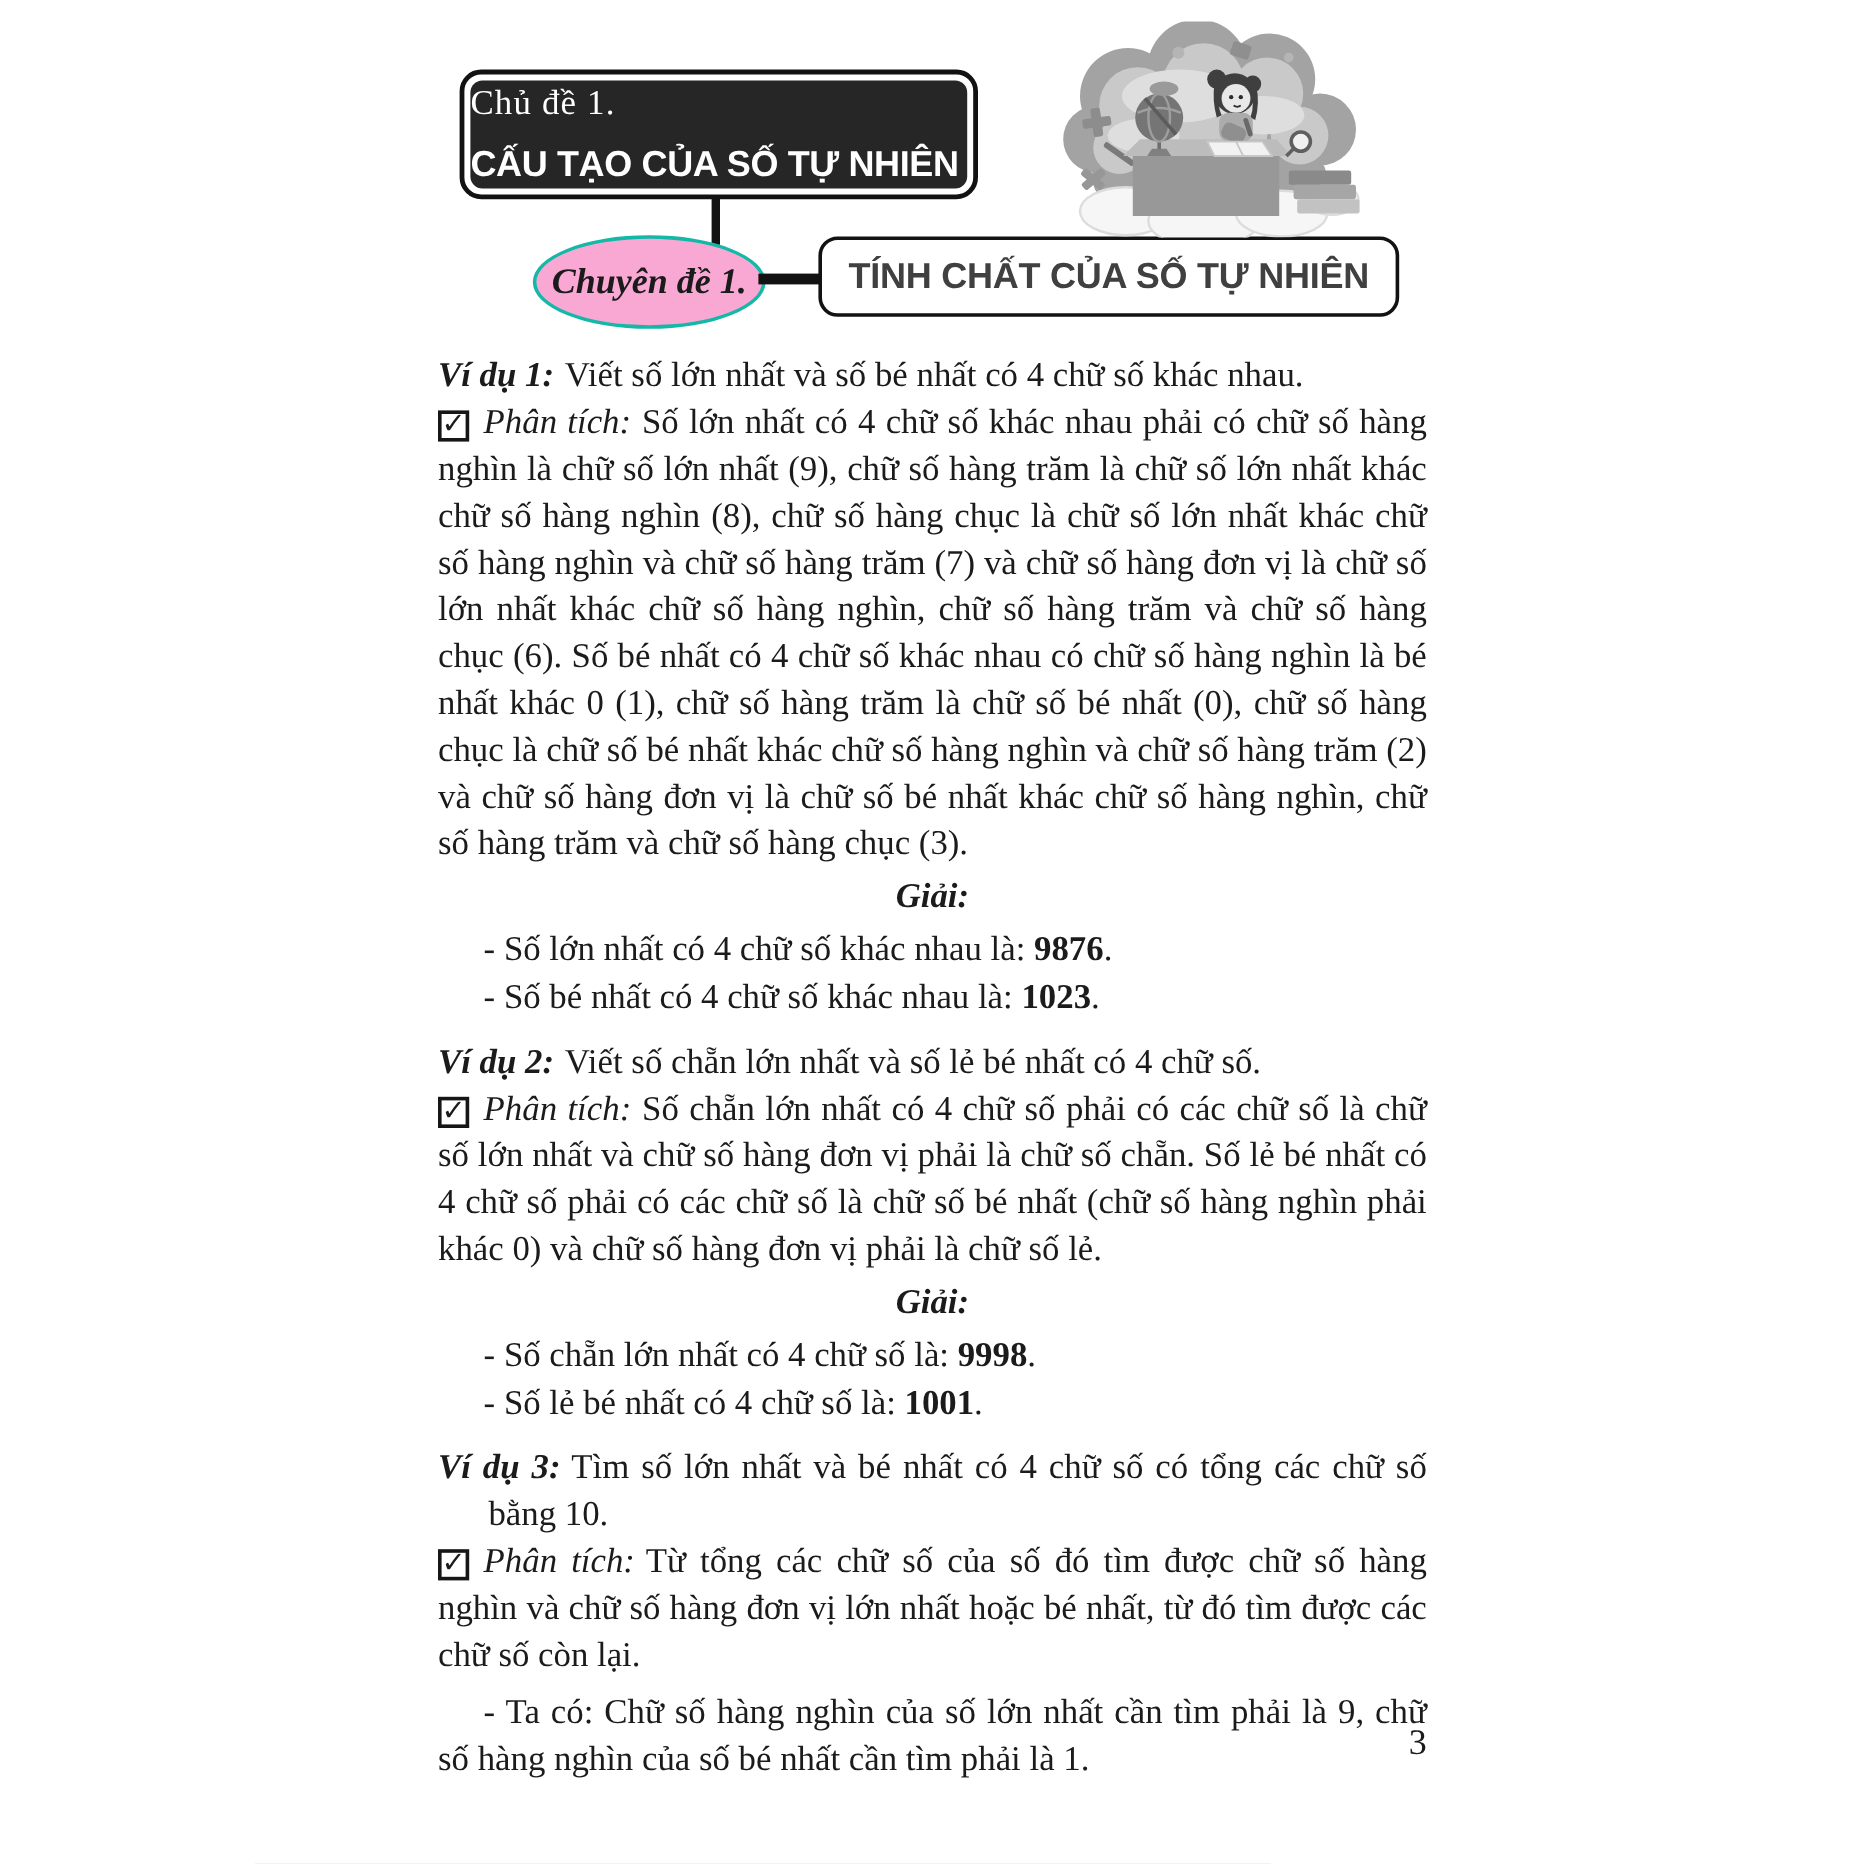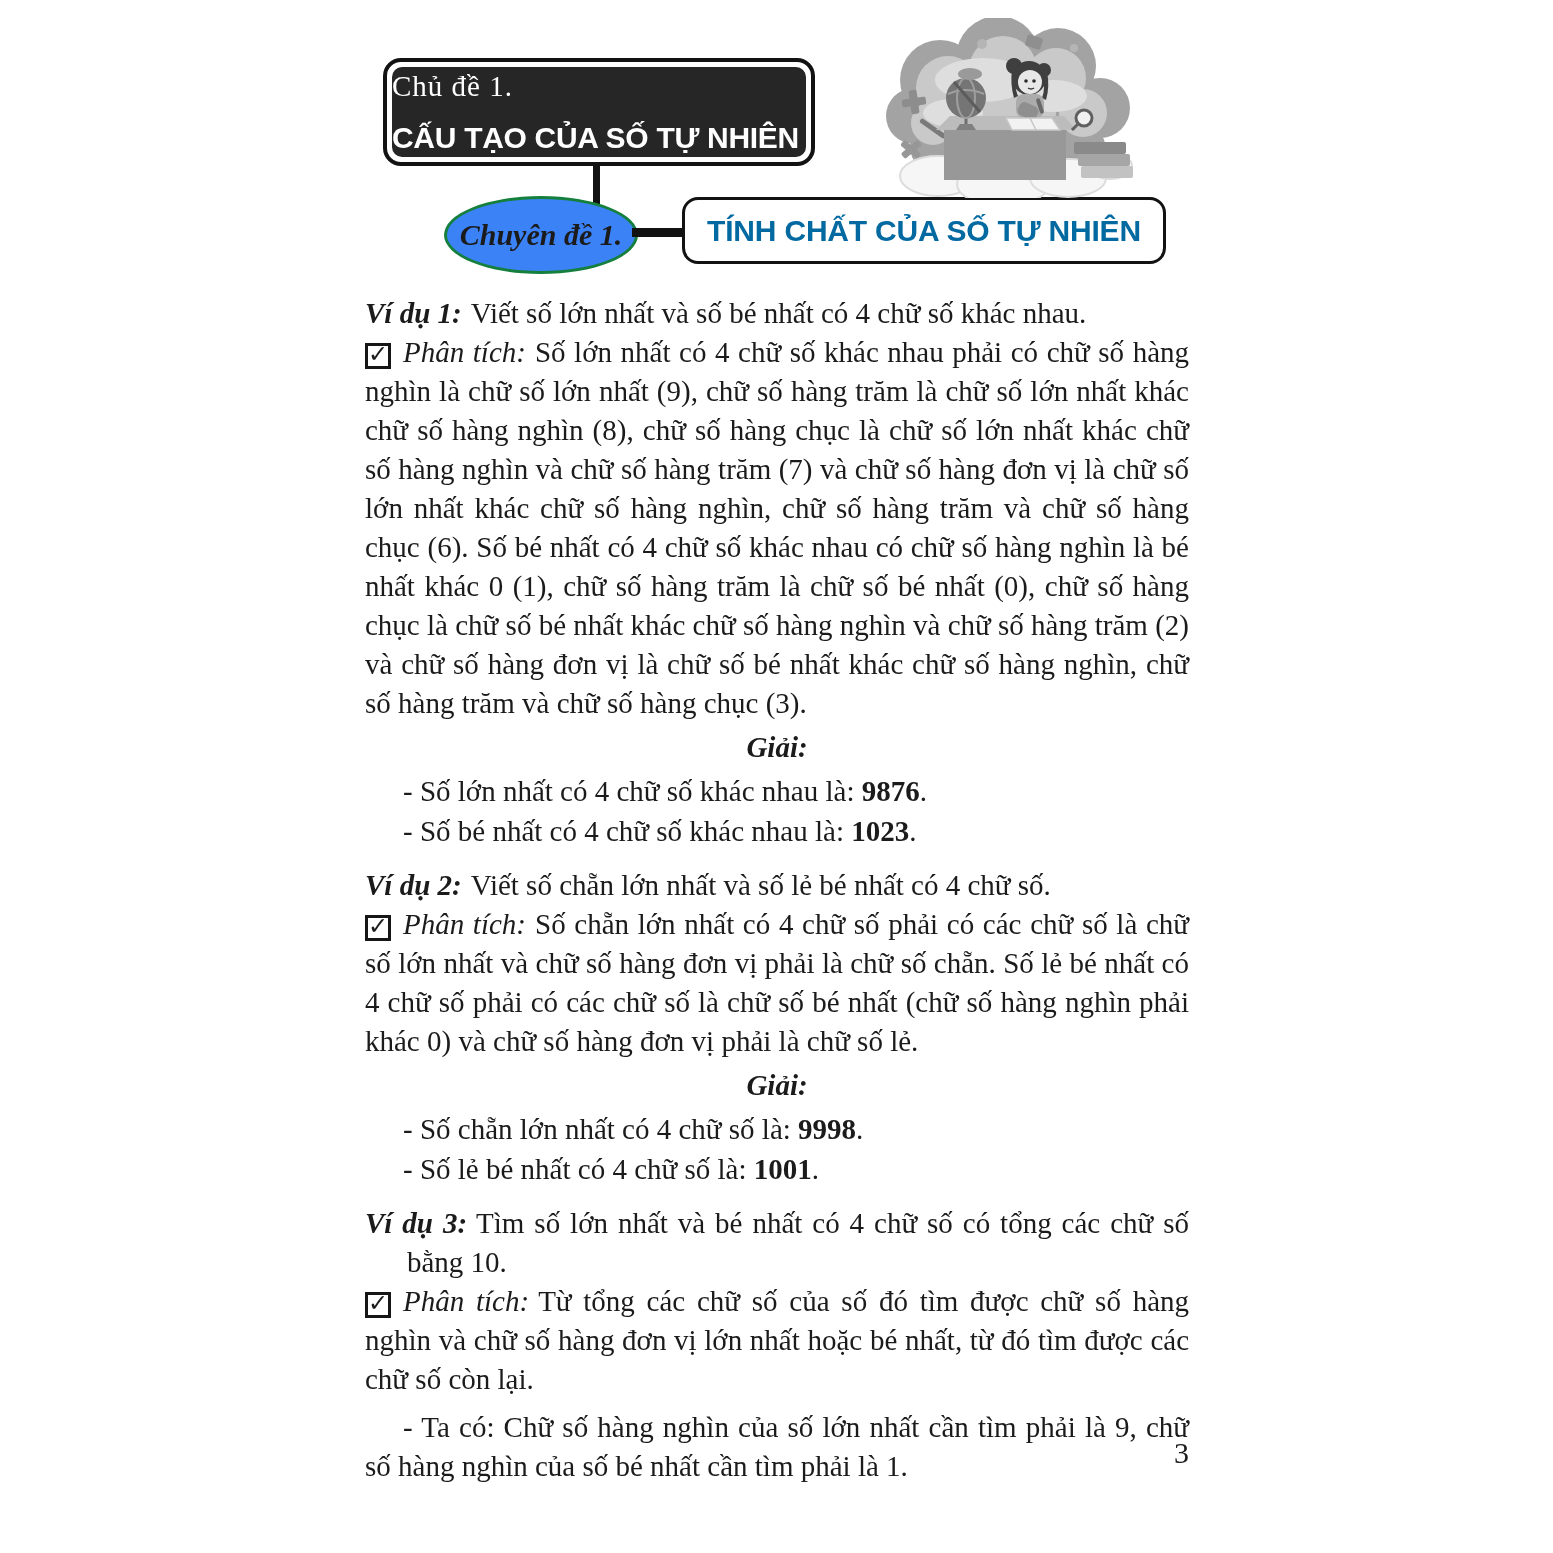--- a/index.html
+++ b/index.html
@@ -20,29 +20,29 @@
   .chude-inner{
     width:100%;height:100%;background:#262626;border-radius:10px;
     color:#fff;display:flex;flex-direction:column;justify-content:center;
   }
   .chude-line1{font:29px "Liberation Serif", serif;letter-spacing:1px;}
   .chude-line2{font:bold 30px "Liberation Sans", sans-serif;letter-spacing:-0.3px;margin-top:18px;}
   .v-line{position:absolute;left:593px;top:164px;width:7px;height:40px;background:#121212;}
   .h-line{position:absolute;left:632px;top:228px;width:54px;height:9px;background:#121212;}
   .chuyende-ellipse{
     position:absolute;left:444px;top:196px;width:194px;height:78px;
-    border:3px solid #15803d;border-radius:50%;background:#3b82f6;box-sizing:border-box;
+    border:3px solid #14b8a6;border-radius:50%;background:#f9a8d4;box-sizing:border-box;
     display:flex;align-items:center;justify-content:center;
     font:bold italic 30px "Liberation Serif", serif;font-style:italic;
   }
   .tinhchat-box{
     position:absolute;left:682px;top:197px;width:484px;height:67px;
     border:3px solid #121212;border-radius:16px;background:#fff;box-sizing:border-box;
     display:flex;align-items:center;justify-content:center;
-    font:bold 30px "Liberation Sans", sans-serif;letter-spacing:-0.2px;color:#0369a1;
+    font:bold 30px "Liberation Sans", sans-serif;letter-spacing:-0.2px;color:#404040;
   }
   .illustration{position:absolute;left:878px;top:18px;width:260px;height:180px;}
   
   .content{
     position:absolute;left:365px;top:294px;width:824px;
     font-size:29px;line-height:39px;text-align:justify;
   }
   .content p{margin:0;}
   .example{margin-top:15px;}
   .example:first-child{margin-top:0;}

